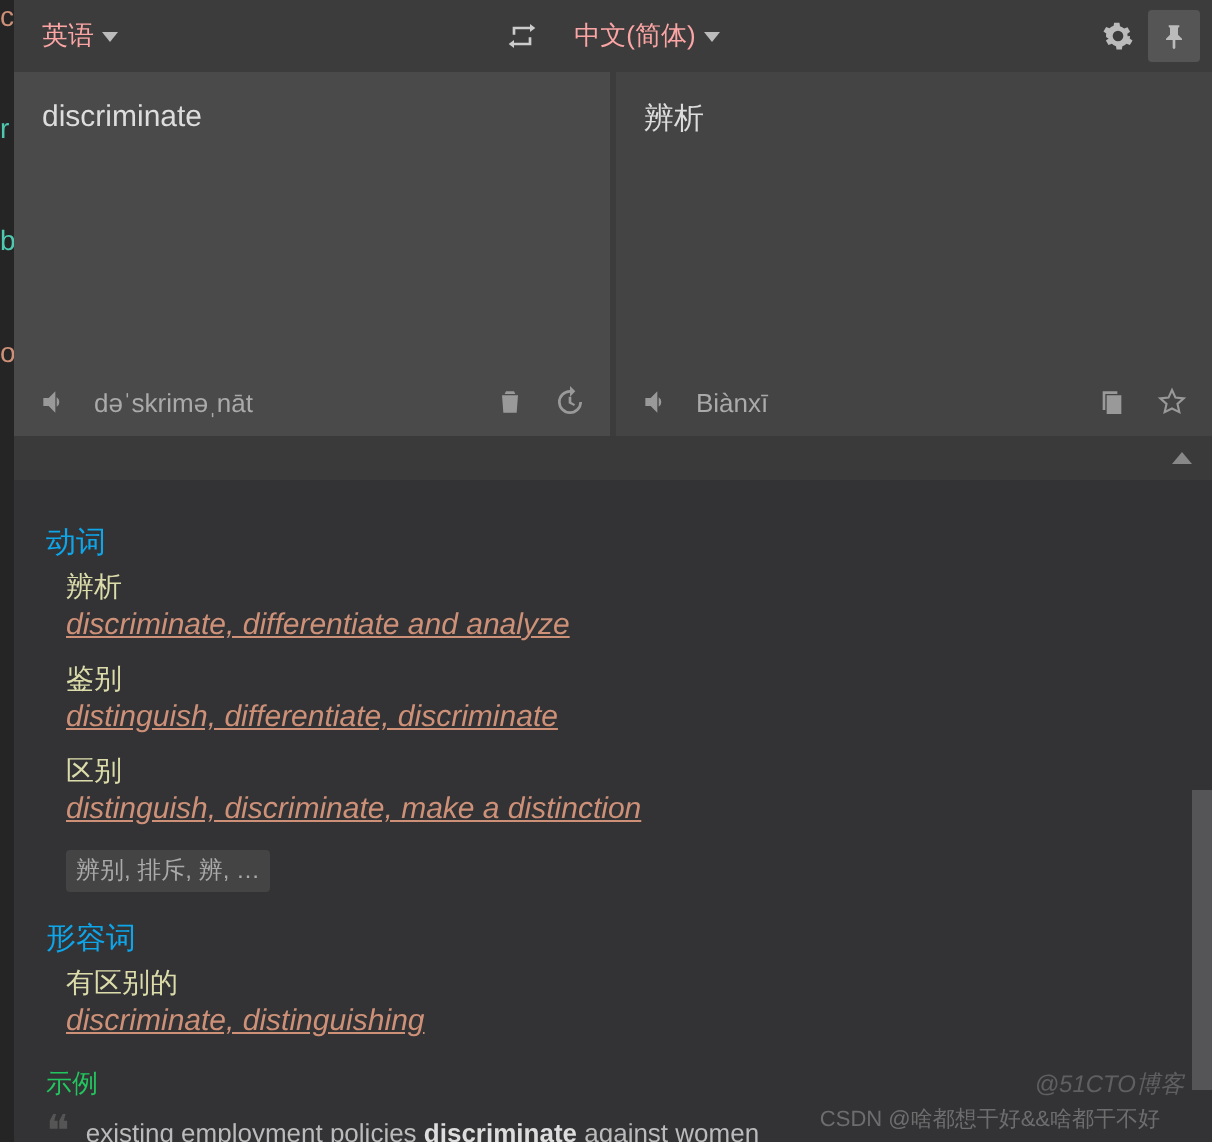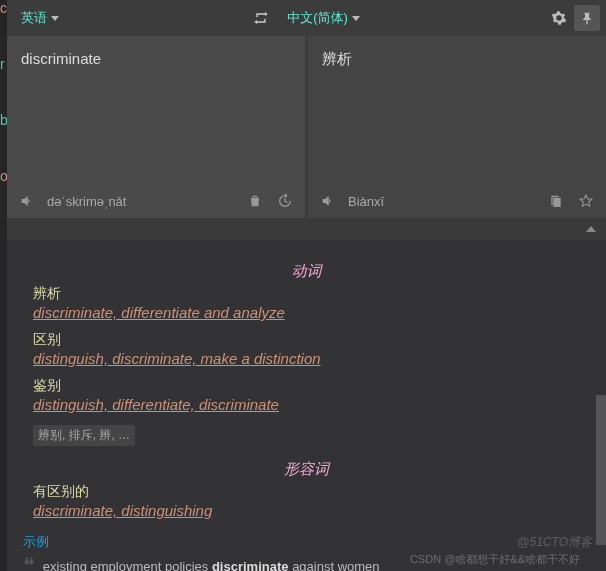--- a/index.html
+++ b/index.html
@@ -42,21 +42,21 @@
     height: 36px;
     display: flex;
     align-items: center;
     background: #3c3c3c;
     padding: 0 6px;
   }
   .lang-btn {
     display: flex;
     align-items: center;
     padding: 4px 8px;
-    color: #5eead4;
+    color: #fca5a5;
     cursor: pointer;
     gap: 4px;
     justify-content: center;
   }
   .chev-down {
     width: 0; height: 0;
     border-left: 4px solid transparent;
     border-right: 4px solid transparent;
     border-top: 5px solid #bbb;
   }
@@ -122,42 +122,40 @@
   }
   
   .dict {
     flex: 1;
     overflow-y: auto;
     padding: 14px 16px 20px 16px;
     background: #333336;
     position: relative;
   }
   .pos {
-    color: #f9a8d4;
-    font-style: italic;
+    color: #0ea5e9;
     font-size: 15px;
     margin-bottom: 4px;
     margin-top: 8px;
-    text-align: center;
   }
   .sense { margin-bottom: 10px; padding-left: 10px; }
   .sense-head { color: #dcdcaa; font-size: 14px; margin-bottom: 1px; }
   .sense-body { color: #ce9178; font-style: italic; font-size: 15px; text-decoration: underline; }
   .more {
     display: inline-block;
     background: #444;
     color: #aaa;
     font-size: 12px;
     padding: 2px 5px;
     margin-left: 10px;
     margin-top: 2px;
     border-radius: 2px;
     cursor: pointer;
   }
-  .example-h { color: #0ea5e9; margin-top: 14px; margin-bottom: 8px; }
+  .example-h { color: #22c55e; margin-top: 14px; margin-bottom: 8px; }
   .example {
     display: flex;
     gap: 8px;
     color: #bbb;
   }
   .quote { color: #555; font-size: 22px; line-height: 14px; }
   .example b { color: #ddd; font-weight: bold; }
   .scrollbar {
     position: absolute;
     right: 0; top: 0;
@@ -281,26 +279,26 @@
   </div>
 
   <div class="dict">
 
     <div class="pos">动词</div>
     <div class="sense">
       <div class="sense-head">辨析</div>
       <div class="sense-body">discriminate, differentiate and analyze</div>
     </div>
     <div class="sense">
+      <div class="sense-head">鉴别</div>
+      <div class="sense-body">distinguish, differentiate, discriminate</div>
+    </div>
+    <div class="sense">
       <div class="sense-head">区别</div>
       <div class="sense-body">distinguish, discriminate, make a distinction</div>
-    </div>
-    <div class="sense">
-      <div class="sense-head">鉴别</div>
-      <div class="sense-body">distinguish, differentiate, discriminate</div>
     </div>
     <span class="more">辨别, 排斥, 辨, …</span>
 
     <div class="pos" style="margin-top:14px">形容词</div>
     <div class="sense">
       <div class="sense-head">有区别的</div>
       <div class="sense-body">discriminate, distinguishing</div>
     </div>
 
     <div class="example-h">示例</div>

